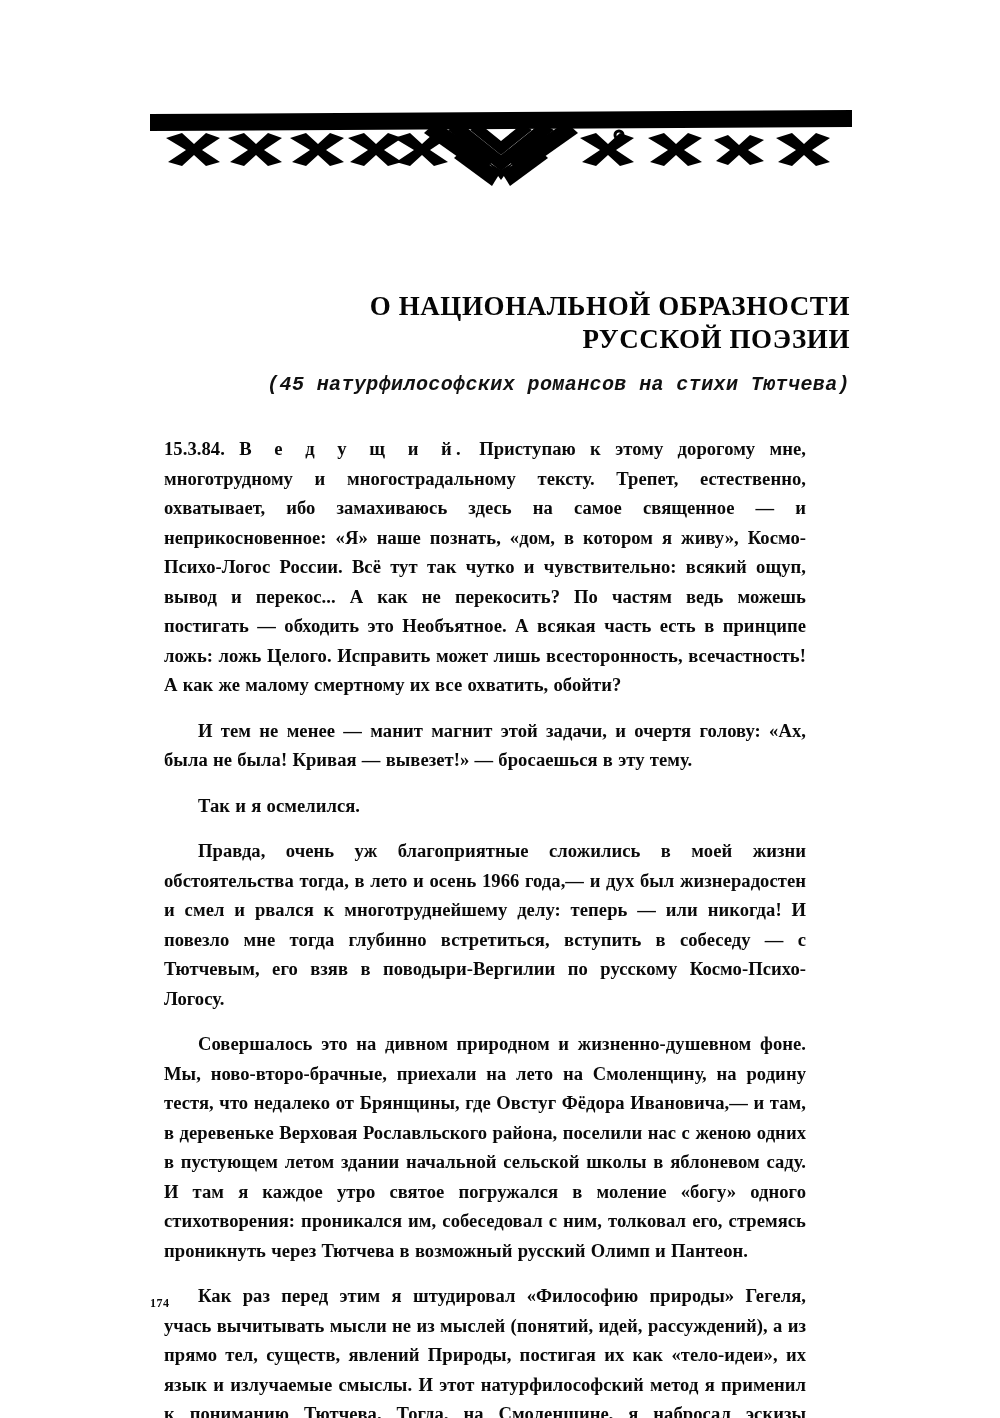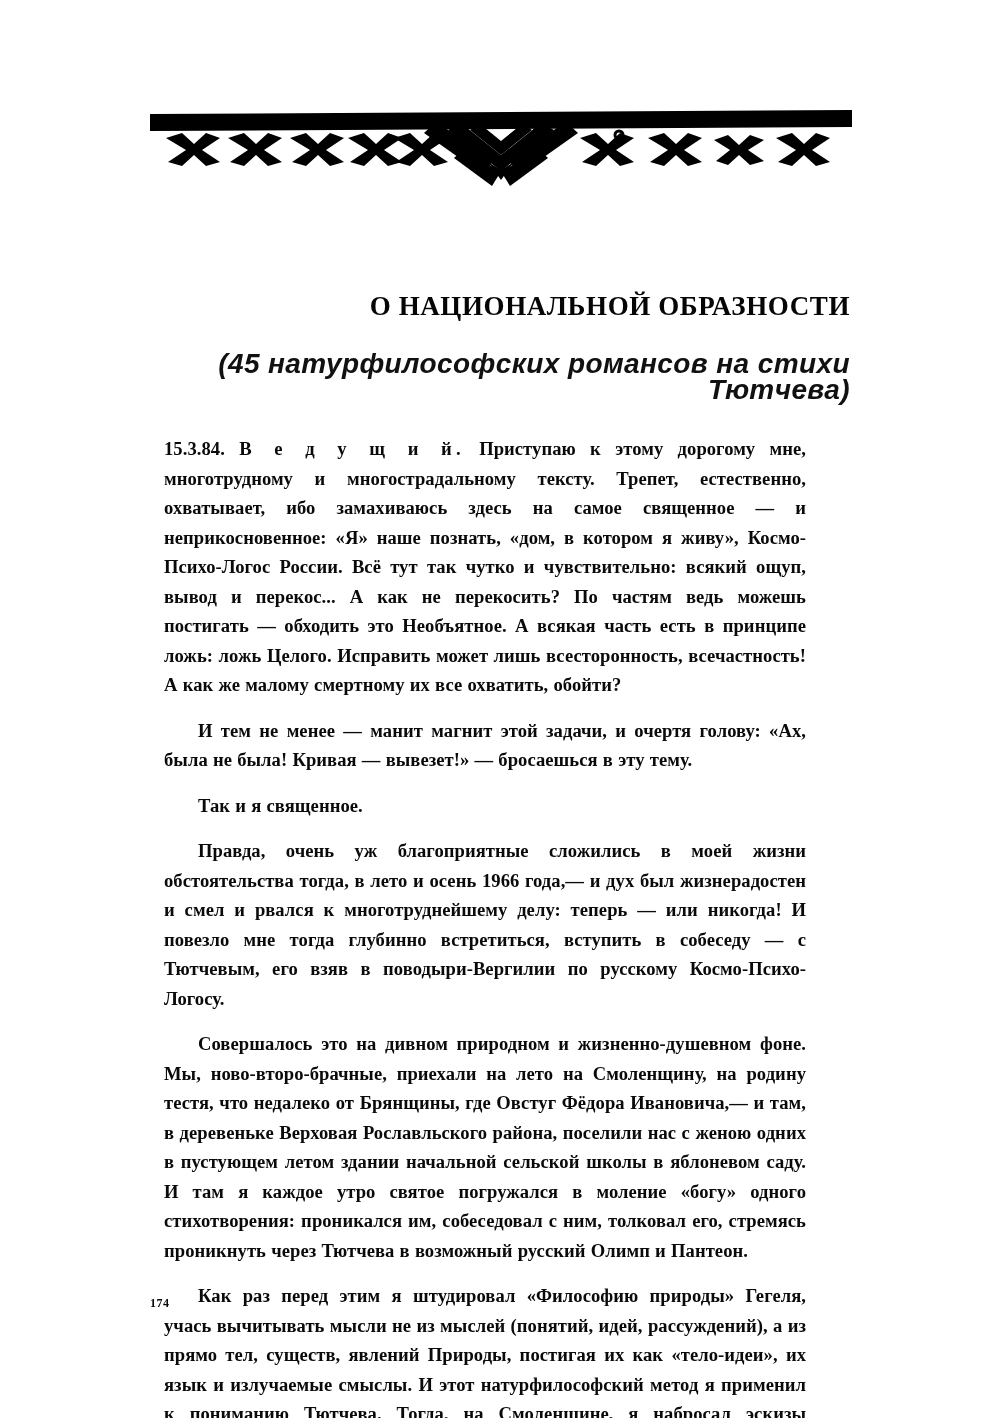--- a/index.html
+++ b/index.html
@@ -46,25 +46,25 @@
   .title-line {
     font-family: "Liberation Serif", "DejaVu Serif", serif;
     font-weight: bold;
     font-size: 27px;
     line-height: 33px;
     letter-spacing: 0.6px;
     color: #050505;
     white-space: nowrap;
   }
   .subtitle {
-    margin-top: 28px;
-    font-family: Liberation Sans, sans-serif;
+    margin-top: 16px;
+    font-family: Liberation Mono, monospace;
     font-style: italic;
     font-weight: bold;
-    font-size: 28px;
+    font-size: 20px;
     line-height: 26px;
     letter-spacing: 0.4px;
     color: #111111;
   }
 
   
   .body-col {
     position: absolute;
     left: 148px;
     top: 418px;
@@ -140,30 +140,31 @@
           <path d="M628,38 L644,33 L656,44 L668,33 L682,38 L664,50 L682,62 L668,66 L656,55 L644,66 L630,62 L648,50 Z"></path>
         </g>
 
         <circle cx="471" cy="35" r="4" fill="none" stroke="#000000" stroke-width="3"></circle>
       </g>
     </svg>
   </div>
 
   <div class="title-block">
     <div class="title-line">О НАЦИОНАЛЬНОЙ ОБРАЗНОСТИ</div>
+    <div class="title-line">РУССКОЙ ПОЭЗИИ</div>
     <div class="subtitle">(45 натурфилософских романсов на стихи Тютчева)</div>
   </div>
 
   <div class="body-col">
 
     <p class="para no-indent"><span>15.3.84.</span> <span class="spaced">В е д у щ и й.</span><span> Приступаю к этому дорогому мне, многотрудному и многострадальному тексту. Трепет, естественно, охватывает, ибо замахиваюсь здесь на самое священное — и неприкосновенное: «Я» наше познать, «дом, в котором я живу», Космо-Психо-Логос России. Всё тут так чутко и чувствительно: всякий ощуп, вывод и перекос... А как не перекосить? По частям ведь можешь постигать — обходить это Необъятное. А всякая часть есть в принципе ложь: ложь Целого. Исправить может лишь всесторонность, всечастность! А как же малому смертному их все охватить, обойти?</span></p>
 
     <p class="para">И тем не менее — манит магнит этой задачи, и очертя голову: «Ах, была не была! Кривая — вывезет!» — бросаешься в эту тему.</p>
 
-    <p class="para">Так и я священное.</p>
+    <p class="para">Так и я осмелился.</p>
 
     <p class="para">Правда, очень уж благоприятные сложились в моей жизни обстоятельства тогда, в лето и осень 1966 года,— и дух был жизнерадостен и смел и рвался к многотруднейшему делу: теперь — или никогда! И повезло мне тогда глубинно встретиться, вступить в собеседу — с Тютчевым, его взяв в поводыри-Вергилии по русскому Космо-Психо-Логосу.</p>
 
     <p class="para">Совершалось это на дивном природном и жизненно-душевном фоне. Мы, ново-второ-брачные, приехали на лето на Смоленщину, на родину тестя, что недалеко от Брянщины, где Овстуг Фёдора Ивановича,— и там, в деревеньке Верховая Рославльского района, поселили нас с женою одних в пустующем летом здании начальной сельской школы в яблоневом саду. И там я каждое утро святое погружался в моление «богу» одного стихотворения: проникался им, собеседовал с ним, толковал его, стремясь проникнуть через Тютчева в возможный русский Олимп и Пантеон.</p>
 
     <p class="para">Как раз перед этим я штудировал «Философию природы» Гегеля, учась вычитывать мысли не из мыслей (понятий, идей, рассуждений), а из прямо тел, существ, явлений Природы, постигая их как «тело-идеи», их язык и излучаемые смыслы. И этот натурфилософский метод я применил к пониманию Тютчева. Тогда, на Смоленщине, я набросал эскизы анализов, а по возвращении в Москву поселился в</p>
 
   </div>
 
   <div class="folio">174</div>

